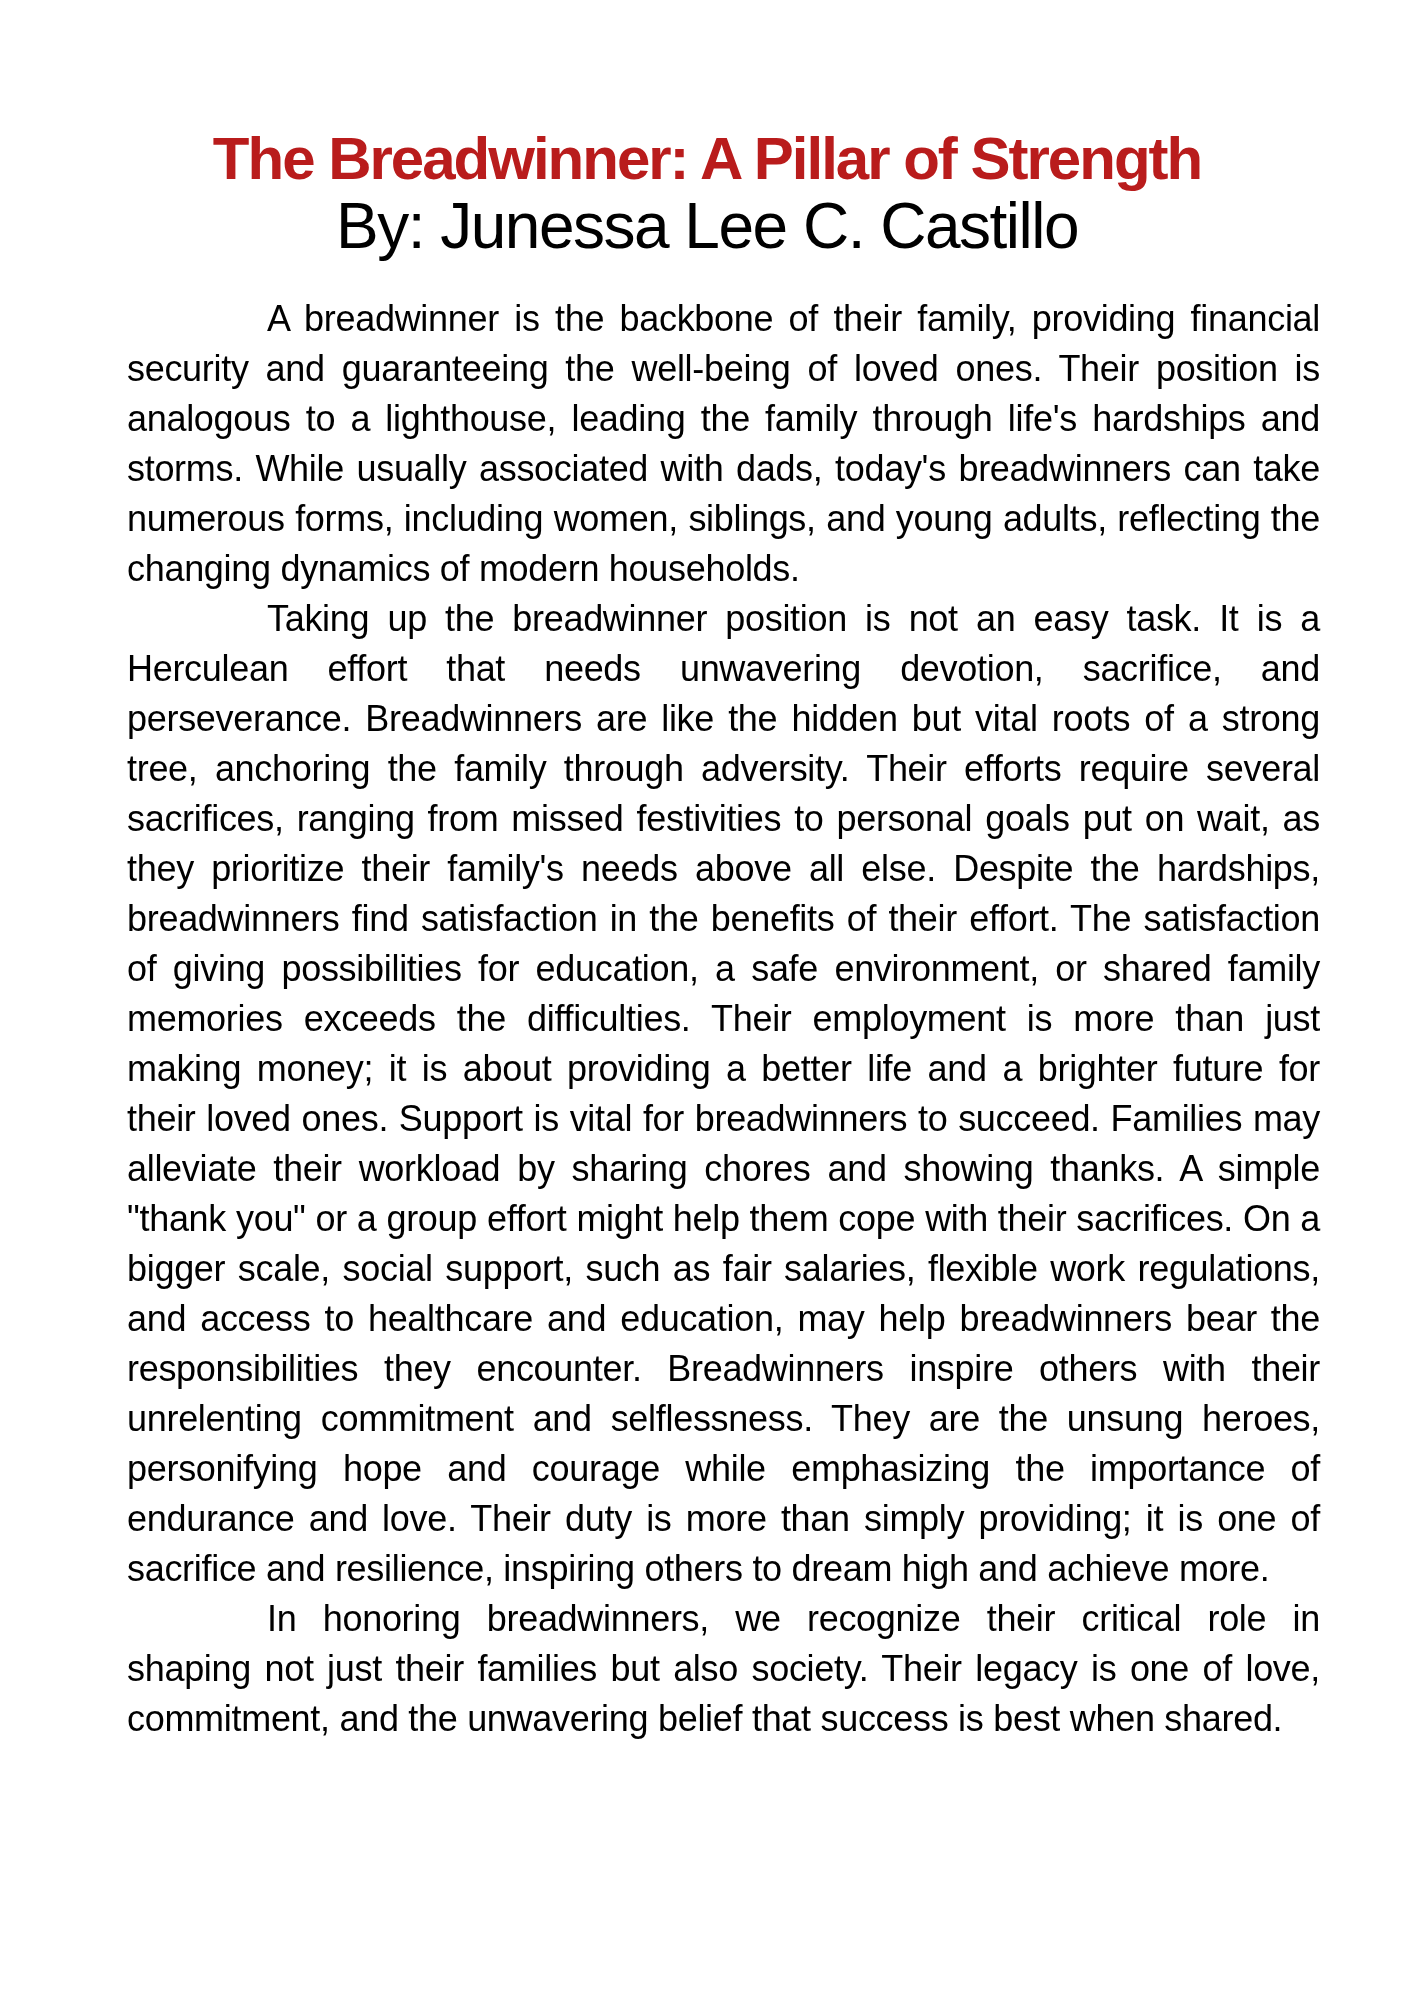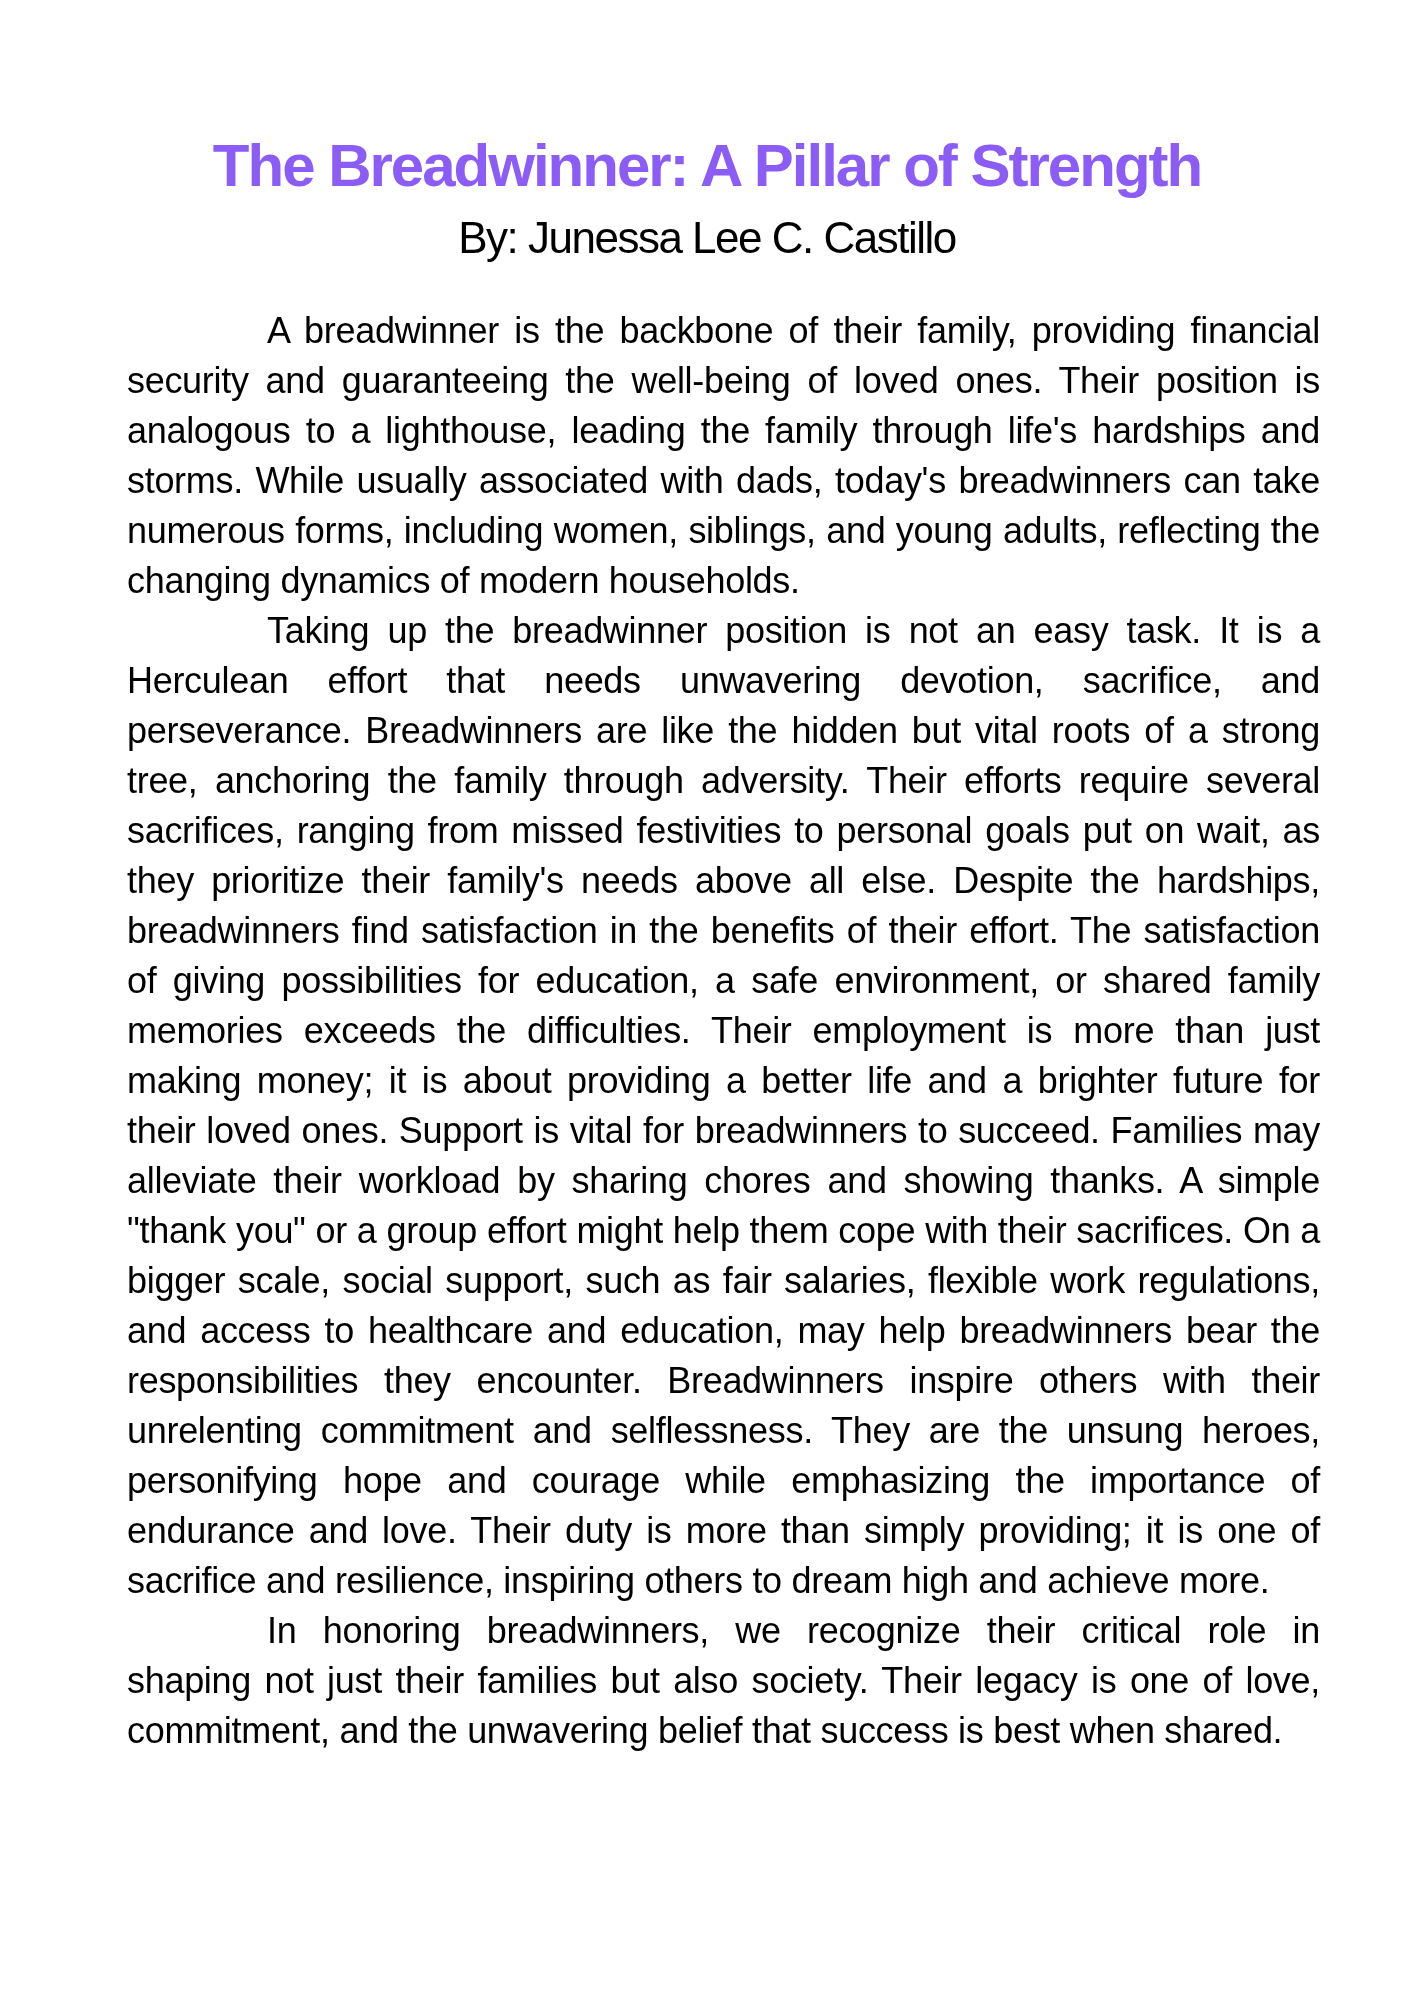--- a/index.html
+++ b/index.html
@@ -14,32 +14,32 @@
     background: #ffffff;
     color: #000000;
     font-family: "Liberation Sans", sans-serif;
     overflow: hidden;
     box-sizing: border-box;
   }
   .header {
     text-align: center;
   }
   .title {
-    margin: 11px;
+    margin: 4px;
     padding-top: 122px;
     font-size: 60px;
     line-height: 66px;
     font-weight: 700;
     letter-spacing: -2px;
-    color: #8b5cf6;
+    color: #b91c1c;
   }
   .byline {
     margin: 0;
     margin-top: 6px;
-    font-size: 44px;
+    font-size: 64px;
     line-height: 56px;
     font-weight: 400;
     letter-spacing: -1.5px;
     color: #000000;
   }
   .body-text {
     margin: 40px 94px 8px 127px;
   }
   .body-text p {
     margin: 0;

